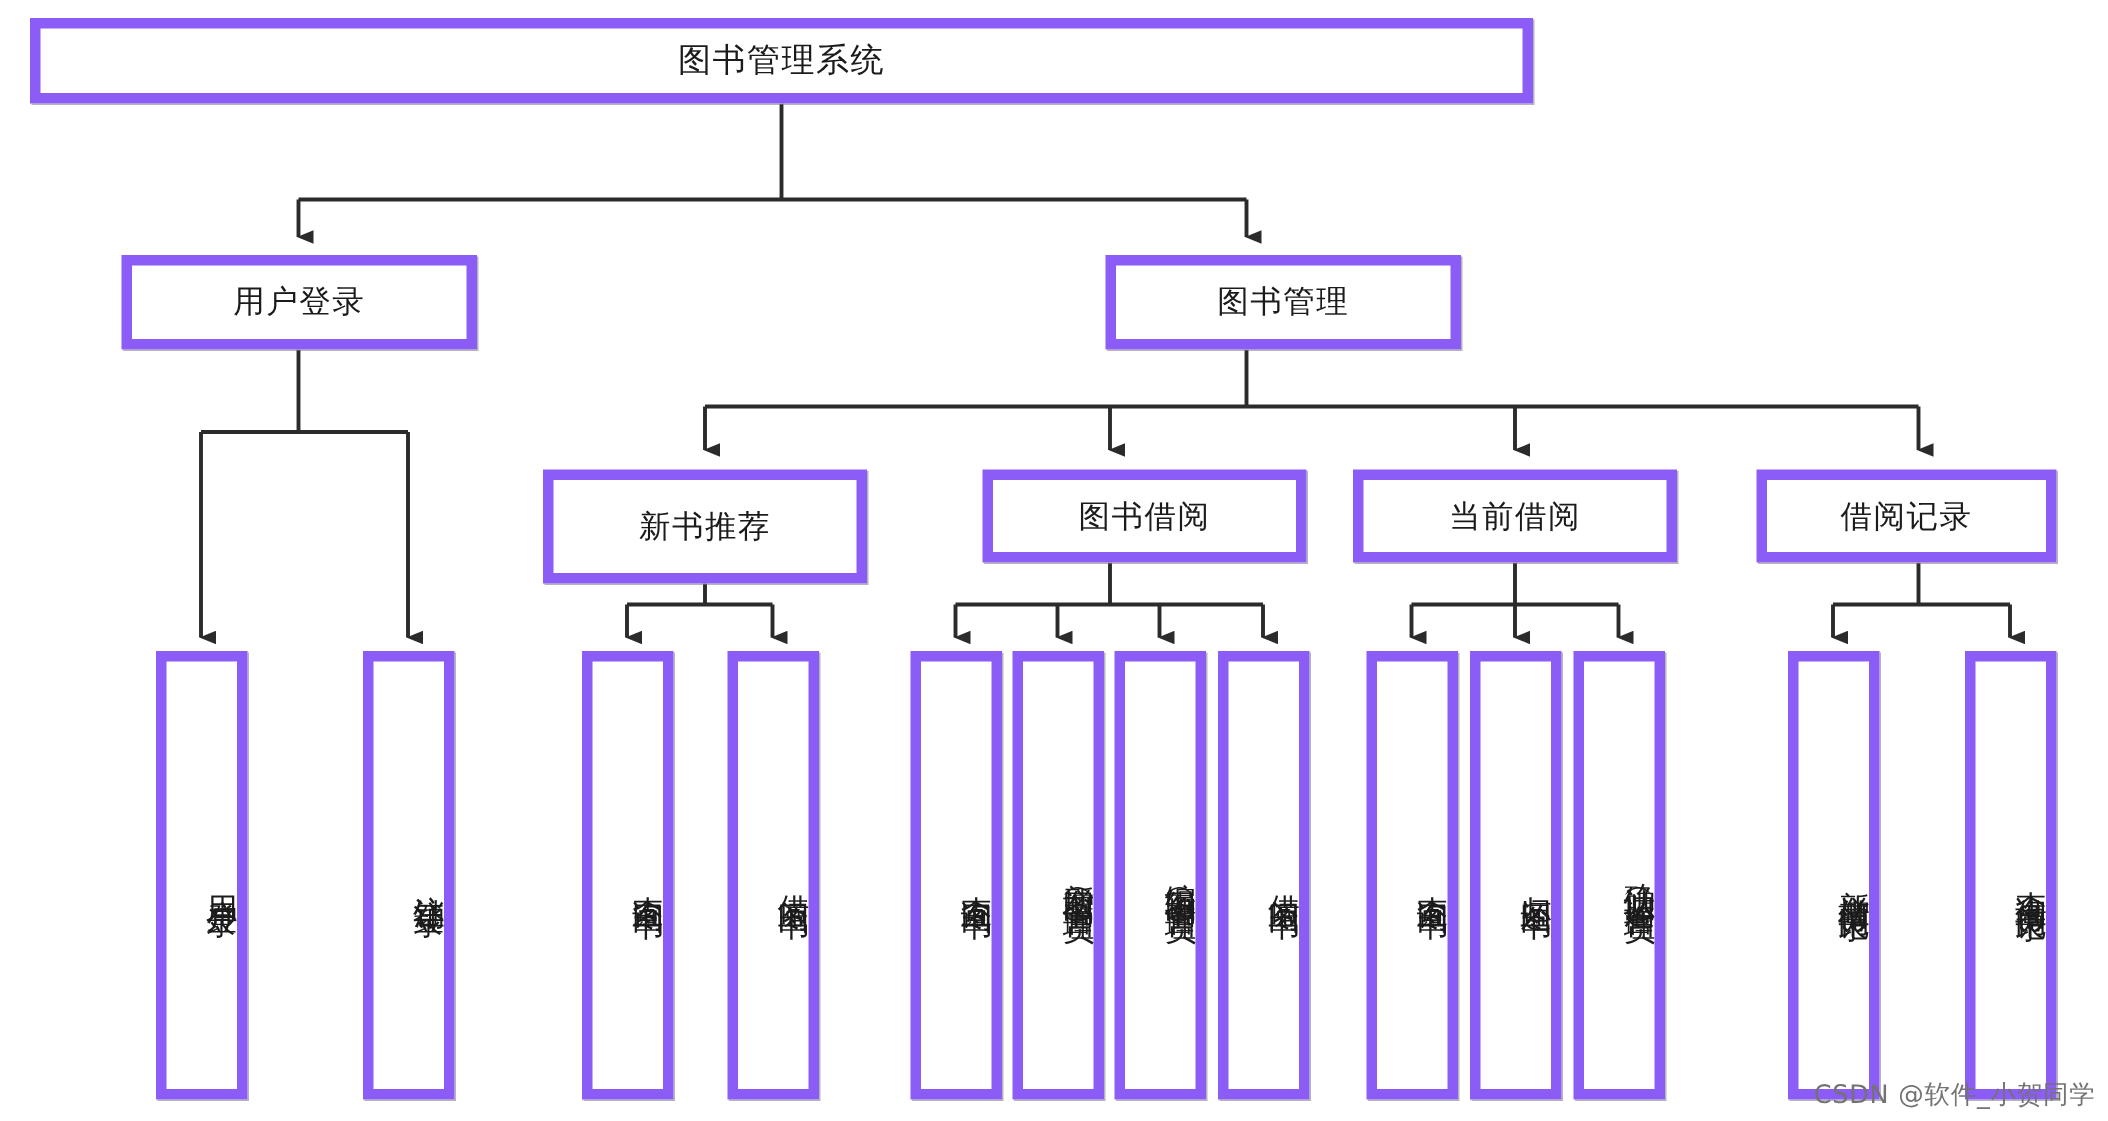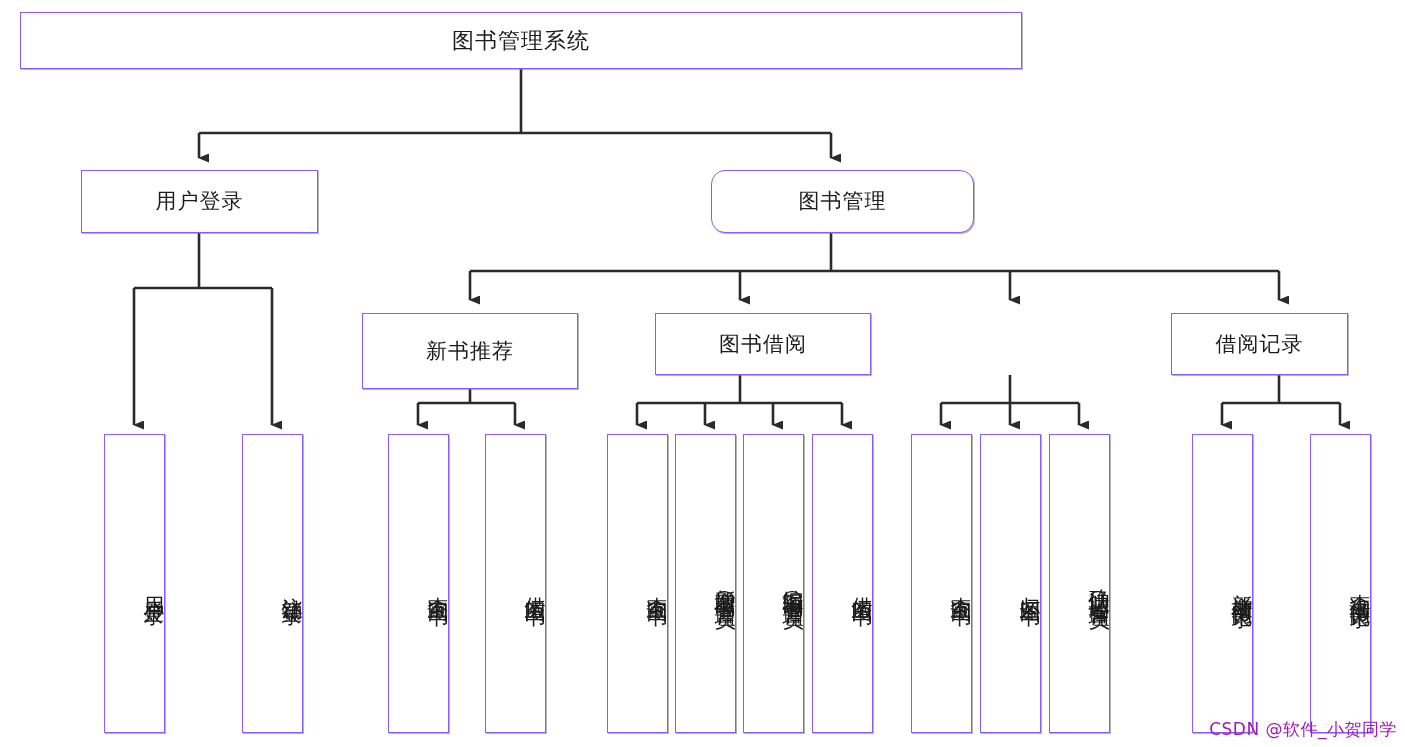--- a/index.html
+++ b/index.html
@@ -23,21 +23,21 @@
     position: absolute;
     top: 0;
     left: 0;
     width: 1405px;
     height: 747px;
   }
   .node {
     position: absolute;
     box-sizing: border-box;
     background: #ffffff;
-    border: 1px solid #8b5cf6;
+    border: 7px solid #8b5cf6;
     display: flex;
     align-items: center;
     justify-content: center;
     color: #1b1b1b;
     box-shadow: 1px 1px 0 rgba(120,120,120,0.55);
   }
   .node-h {
     font-size: 21px;
     letter-spacing: 1px;
     line-height: 1.15;
@@ -57,21 +57,21 @@
     justify-content: center;
   }
   .node-v.tall-text {
     align-items: flex-start;
   }
   .watermark {
     position: absolute;
     right: 8px;
     bottom: 6px;
     font-size: 17px;
-    color: #a21caf;
+    color: #737373;
     letter-spacing: 0.5px;
     white-space: nowrap;
     pointer-events: none;
   }
 </style>
 </head>
 <body>
 
 <div id="diagram-root">
 
@@ -122,28 +122,29 @@
       <path d="M1222,403 L1340,403"></path>
       <path d="M1222,403 L1222,425" marker-end="url(#arrowhead)"></path>
       <path d="M1340,403 L1340,425" marker-end="url(#arrowhead)"></path>
     </g>
   </svg>
 
   <div class="node node-h node-root" style="left:20px; top:12px; width:1002px; height:57px;">图书管理系统</div>
 
   <div class="node node-h" style="left:81px; top:170px; width:237px; height:63px;">用户登录</div>
 
-  <div class="node node-h" style="left:711px; top:170px; width:263px; height:63px;border-radius:14px;">图书管理</div>
+  <div class="node node-h" style="left:737px; top:170px; width:237px; height:63px;">图书管理</div>
 
   <div class="node node-h" style="left:362px; top:313px; width:216px; height:76px;">新书推荐</div>
 
   <div class="node node-h" style="left:632px; top:313px; width:216px; height:62px;margin-left:23px;">图书借阅</div>
 
+  <div class="node node-h" style="left:902px; top:313px; width:216px; height:62px;">当前借阅</div>
 
-  <div class="node node-h" style="left:1171px; top:313px; width:177px; height:62px;">借阅记录</div>
+  <div class="node node-h" style="left:1171px; top:313px; width:200px; height:62px;">借阅记录</div>
 
   <div class="node node-v" style="left:104px; top:434px; width:61px; height:299px;">用户登录</div>
 
   <div class="node node-v" style="left:242px; top:434px; width:61px; height:299px;">注销登录</div>
 
   <div class="node node-v" style="left:388px; top:434px; width:61px; height:299px;">查询图书</div>
 
   <div class="node node-v" style="left:485px; top:434px; width:61px; height:299px;">借阅图书</div>
 
   <div class="node node-v" style="left:607px; top:434px; width:61px; height:299px;">查询图书</div>

